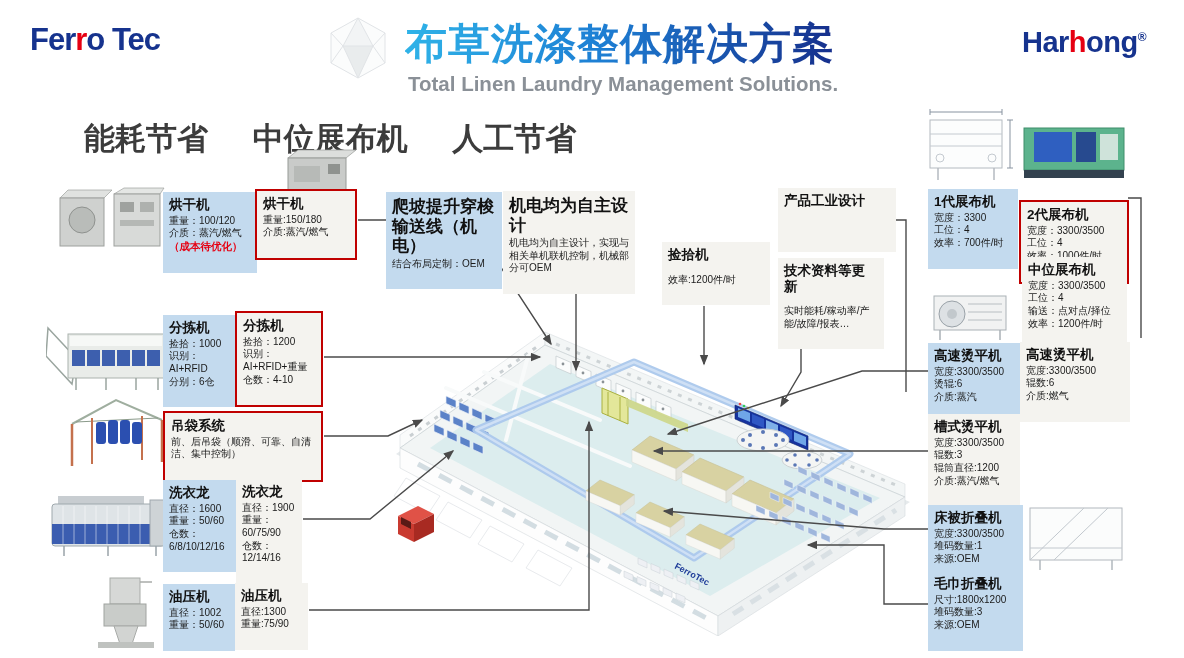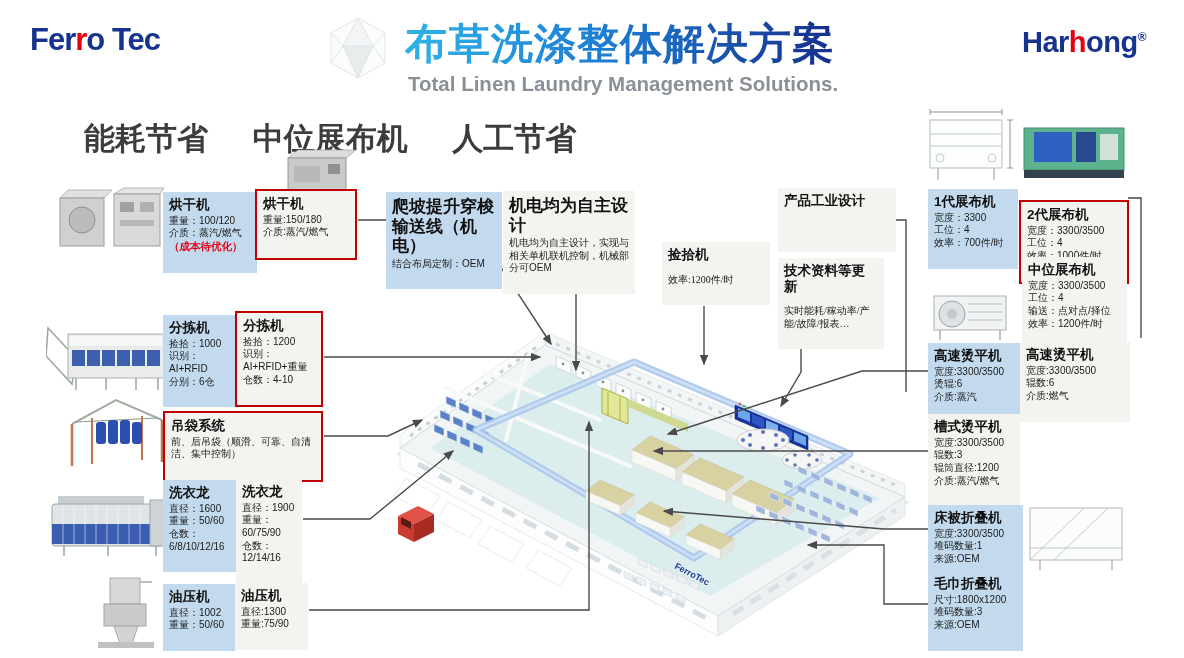--- a/index.html
+++ b/index.html
@@ -19,21 +19,21 @@
   .benefits{left:84px;top:118px;font-size:31px;font-weight:bold;color:#3c3c3c;}
   .benefits span{margin-right:36px;}
   
   .co{position:absolute;box-sizing:border-box;padding:5px 6px 19px;z-index:3;color:#1a1a1a;}
   .co.blue{background:#c3daee;}
   .co.white{background:#f4f3ef;}
   .co.rb{border:2.5px solid #c00000;}
   .ct{font-size:13.5px;font-weight:bold;color:#111;line-height:1.15;margin-bottom:2px;}
   .t-sm .ct{font-size:17px;}
   .cb{font-size:10px;line-height:1.27;white-space:pre-line;}
-  .cb.gap{margin-top:11px;font-family:Liberation Serif, serif;}
+  .cb.gap{margin-top:11px;}
   .cn{font-size:10.5px;font-weight:bold;color:#e60012;line-height:1.3;}
   
   .factory{left:388px;top:318px;z-index:1;}
   .wires{left:0;top:0;z-index:2;pointer-events:none;}
   .photo{z-index:2;}
 </style>
 </head>
 <body>
 
 <div class="canvas">

